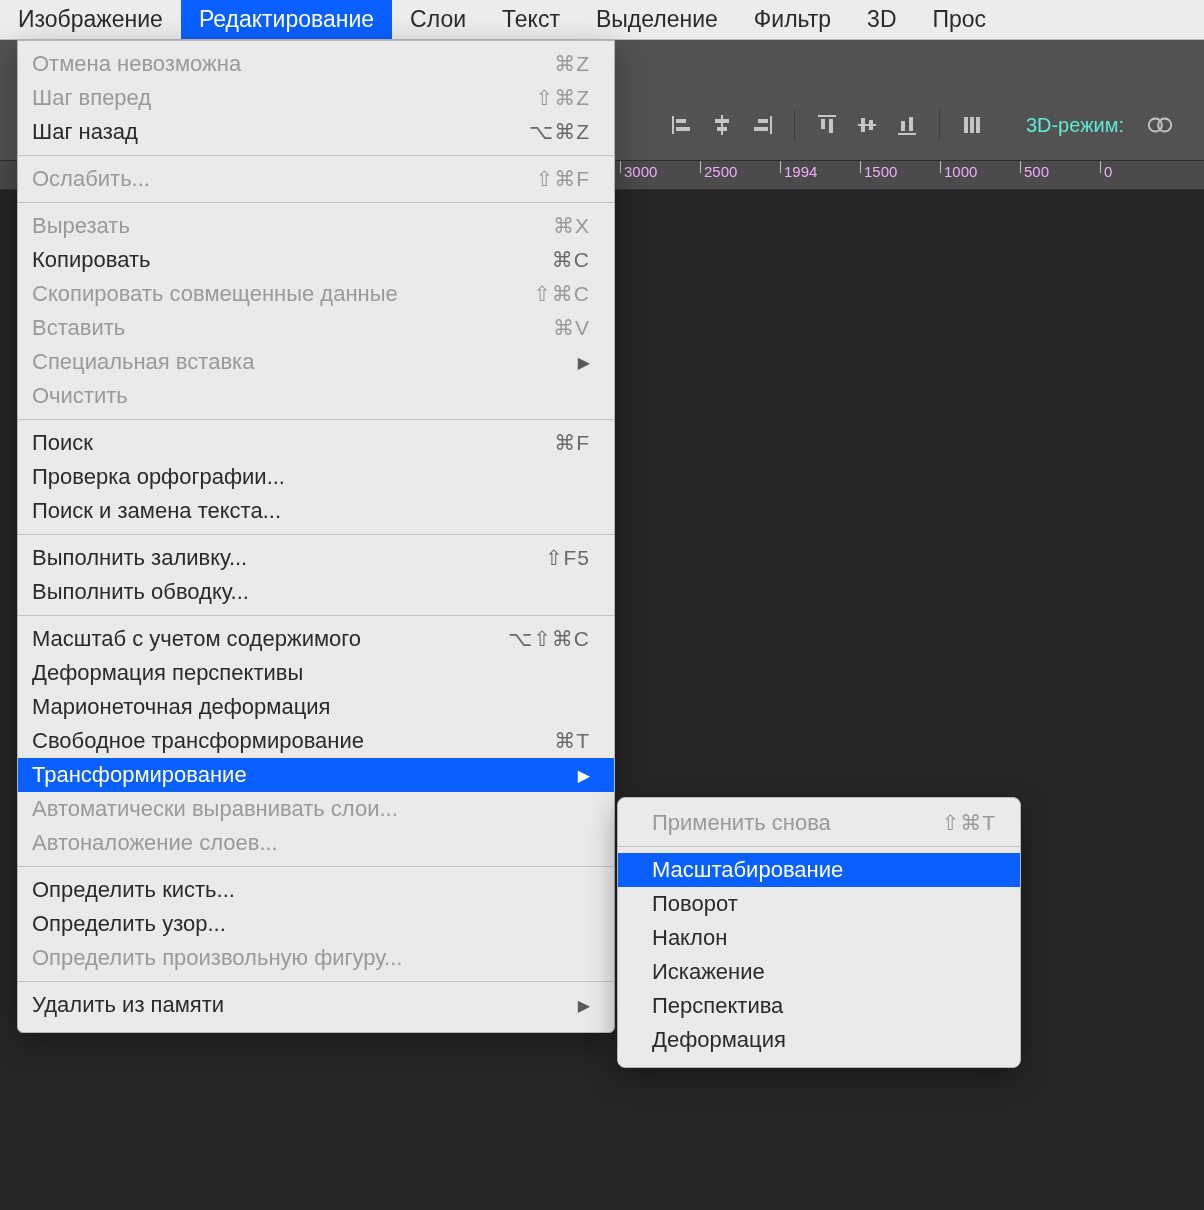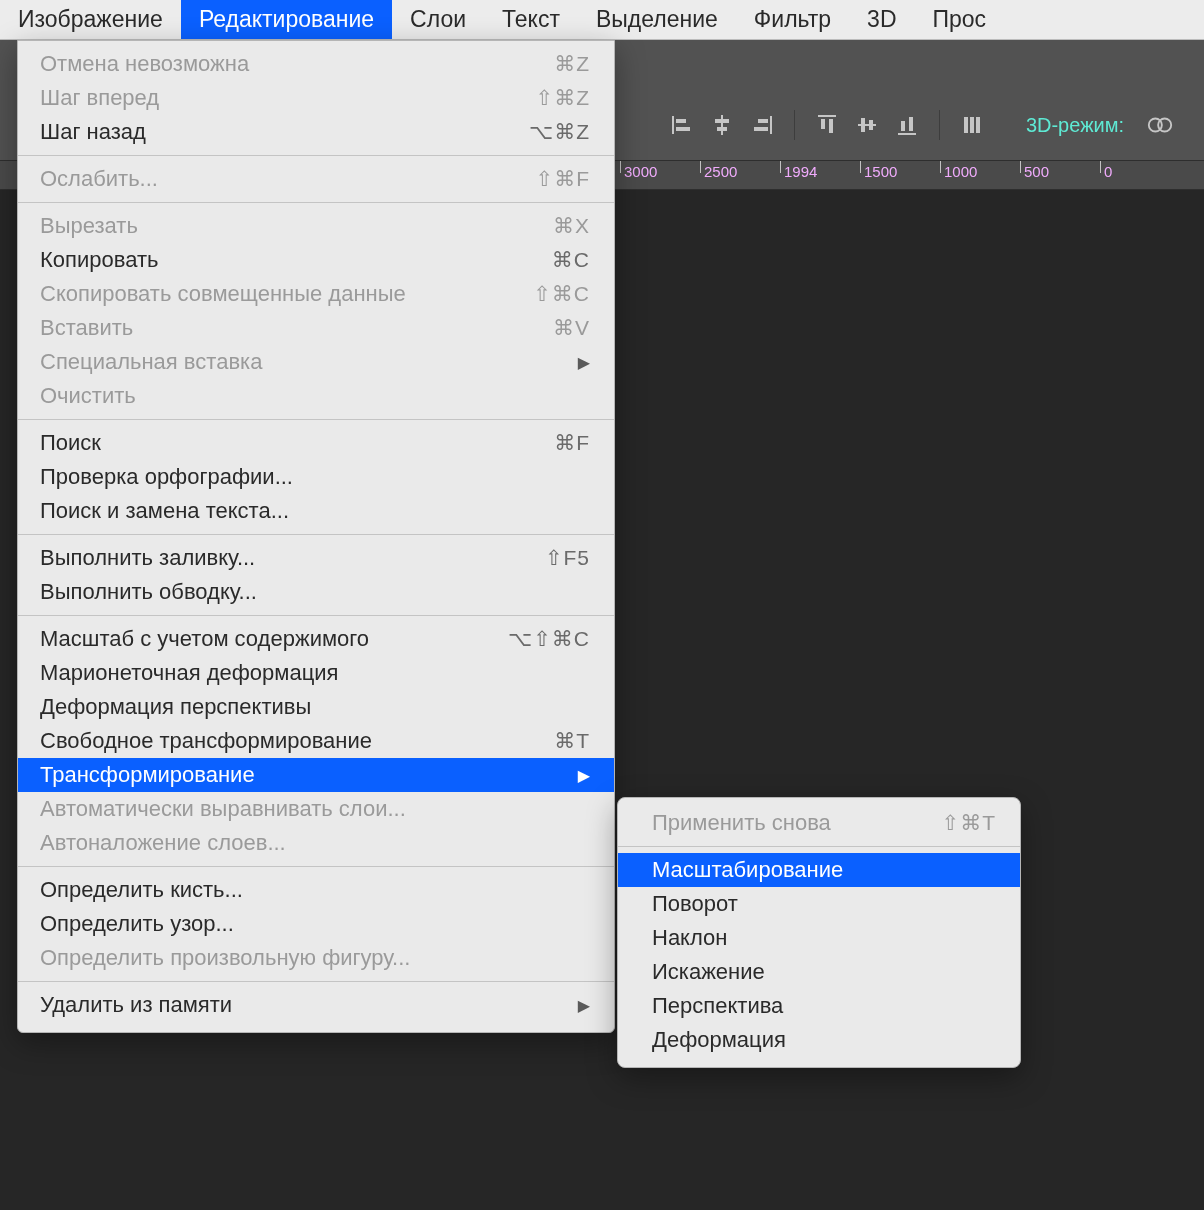--- a/index.html
+++ b/index.html
@@ -153,21 +153,21 @@
       border: 1px solid #b5b5b5;
       border-radius: 8px;
       box-shadow: 0 10px 30px rgba(0,0,0,.35);
       z-index: 21;
       padding: 8px 0 10px 0;
     }
     .menu-item {
       display: flex;
       align-items: center;
       height: 34px;
-      padding: 0 24px 0 22px;
+      padding: 0 24px 0 14px;
       font-size: 22px;
       color: #2a2a2a;
       cursor: default;
       position: relative;
     }
     .menu-item .label {
       flex: 1;
       white-space: nowrap;
     }
     .menu-item .shortcut {
@@ -370,24 +370,24 @@
     </div>
     <div class="menu-item">
       <span class="label">Выполнить обводку...</span>
     </div>
     <div class="menu-sep"></div>
     <div class="menu-item">
       <span class="label">Масштаб с учетом содержимого</span>
       <span class="shortcut">⌥⇧⌘C</span>
     </div>
     <div class="menu-item">
+      <span class="label">Деформация перспективы</span>
+    </div>
+    <div class="menu-item">
       <span class="label">Марионеточная деформация</span>
-    </div>
-    <div class="menu-item">
-      <span class="label">Деформация перспективы</span>
     </div>
     <div class="menu-item">
       <span class="label">Свободное трансформирование</span>
       <span class="shortcut">⌘T</span>
     </div>
     <div class="menu-item highlight">
       <span class="label">Трансформирование</span>
       <span class="arrow">▶</span>
     </div>
     <div class="menu-item disabled">

